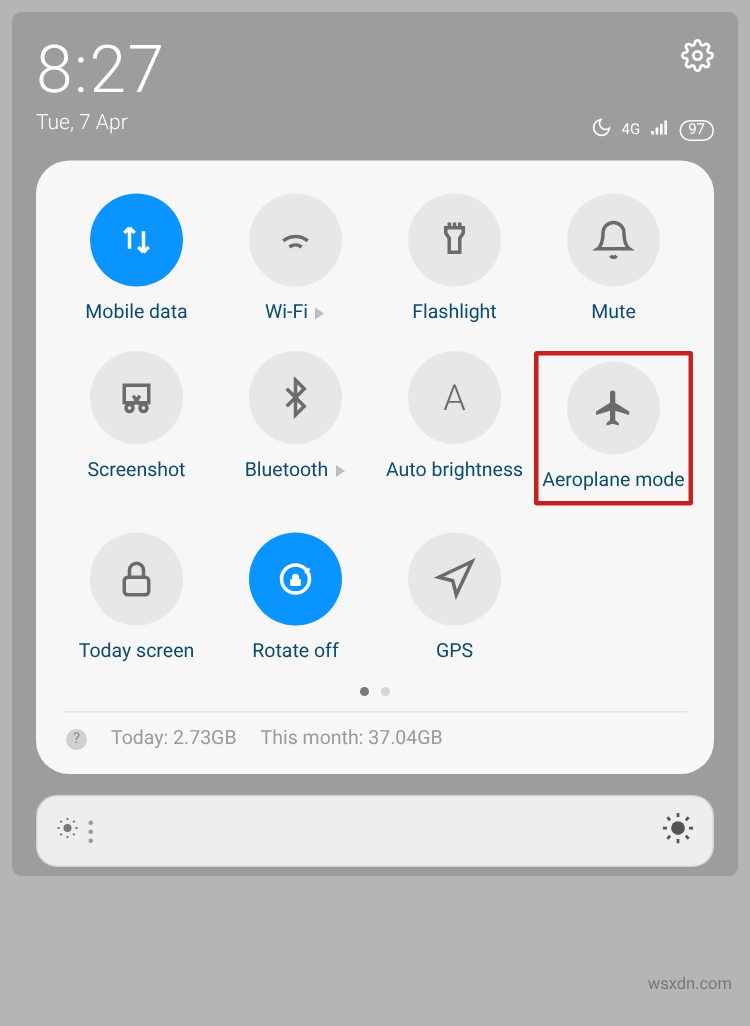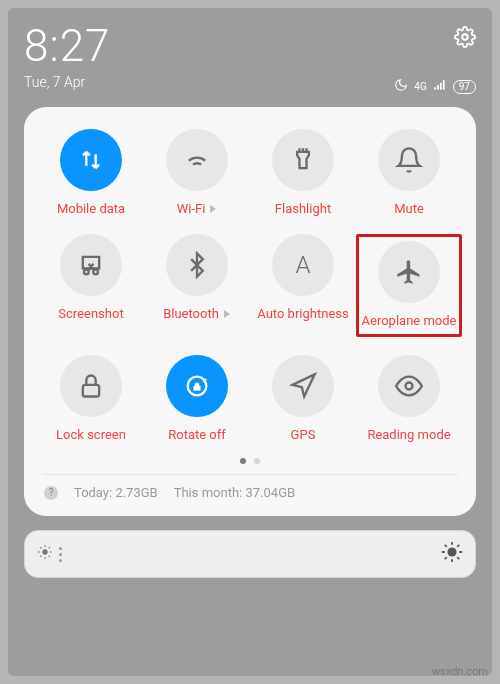--- a/index.html
+++ b/index.html
@@ -8,21 +8,21 @@
       height: 684px;
       background: #b5b5b5;
       font-family: -apple-system, "Segoe UI", Roboto, sans-serif;
       color: #333;
       position: relative;
       overflow: hidden;
     }
     .frame {
       position: absolute;
       left: 8px; top: 8px;
-      width: 484px; height: 668px;
+      width: 484px; height: 576px;
       background: #9d9d9d;
       border-radius: 6px;
       padding: 6px 16px;
     }
     .status-bar {
       display: flex;
       justify-content: space-between;
       align-items: flex-start;
       color: #fff;
       margin-top: 6px;
@@ -83,21 +83,21 @@
       justify-content: center;
       color: #6b6b6b;
     }
     .circle.active {
       background: #0a94ff;
       color: #fff;
     }
     .circle svg { width: 28px; height: 28px; }
     .tile-label {
       font-size: 13px;
-      color: #ef4444;
+      color: #0c4a6e;
       margin-top: 10px;
       white-space: nowrap;
       display: flex;
       align-items: center;
       gap: 4px;
     }
     .tri {
       width: 0; height: 0;
       border-left: 4px solid transparent;
       border-right: 4px solid transparent;
@@ -149,21 +149,21 @@
     }
     .brightness .knob {
       display: flex; align-items: center; gap: 6px;
     }
     .brightness .dots3 { display: flex; flex-direction: column; gap: 3px; }
     .brightness .dots3 span { width: 3px; height: 3px; border-radius:50%; background:#999; }
     .sun-small svg { width: 16px; height: 16px; color:#777; }
     .sun-big svg { width: 22px; height: 22px; color:#555; }
     .watermark {
       position: absolute;
-      right: 12px; bottom: 6px;
+      right: 12px; bottom: 22px;
       font-size: 11px;
       color: #777;
     }
   </style>
 </head>
 <body>
 
 <div class="frame">
   <div class="status-bar">
     <div>
@@ -289,21 +289,21 @@
       </div>
 
       <div class="tile">
         <div class="circle">
           <svg viewBox="0 0 24 24" fill="none" stroke="currentColor" stroke-width="2">
               <rect x="5" y="11" width="14" height="10" rx="2"></rect>
               <path d="M8 11V7a4 4 0 0 1 8 0v4"></path>
             </svg>
         </div>
         <div class="tile-label">
-            <span>Lock screen</span>
+            <span>Today screen</span>
           </div>
       </div>
 
       <div class="tile">
         <div class="circle active">
           <svg viewBox="0 0 24 24" fill="none" stroke="currentColor" stroke-width="2">
               <circle cx="12" cy="12" r="8"></circle>
               <path d="M10 12v-1a2 2 0 0 1 4 0v1m-5 0h6v4H9v-4z" fill="currentColor" stroke="none"></path>
               <path d="M20 6l-2 2 2 2" stroke-width="1.5"></path>
             </svg>
@@ -317,31 +317,20 @@
         <div class="circle">
           <svg viewBox="0 0 24 24" fill="none" stroke="currentColor" stroke-width="2">
               <path d="M3 11l19-9-9 19-2-8-8-2z"></path>
             </svg>
         </div>
         <div class="tile-label">
             <span>GPS</span>
           </div>
       </div>
 
-      <div class="tile">
-        <div class="circle">
-          <svg viewBox="0 0 24 24" fill="none" stroke="currentColor" stroke-width="2">
-              <path d="M1 12s4-8 11-8 11 8 11 8-4 8-11 8-11-8-11-8z"></path>
-              <circle cx="12" cy="12" r="3"></circle>
-            </svg>
-        </div>
-        <div class="tile-label">
-            <span>Reading mode</span>
-          </div>
-      </div>
 
     </div>
 
     <div class="dots">
       <div class="dot active"></div>
       <div class="dot"></div>
     </div>
 
     <div class="divider"></div>
 

